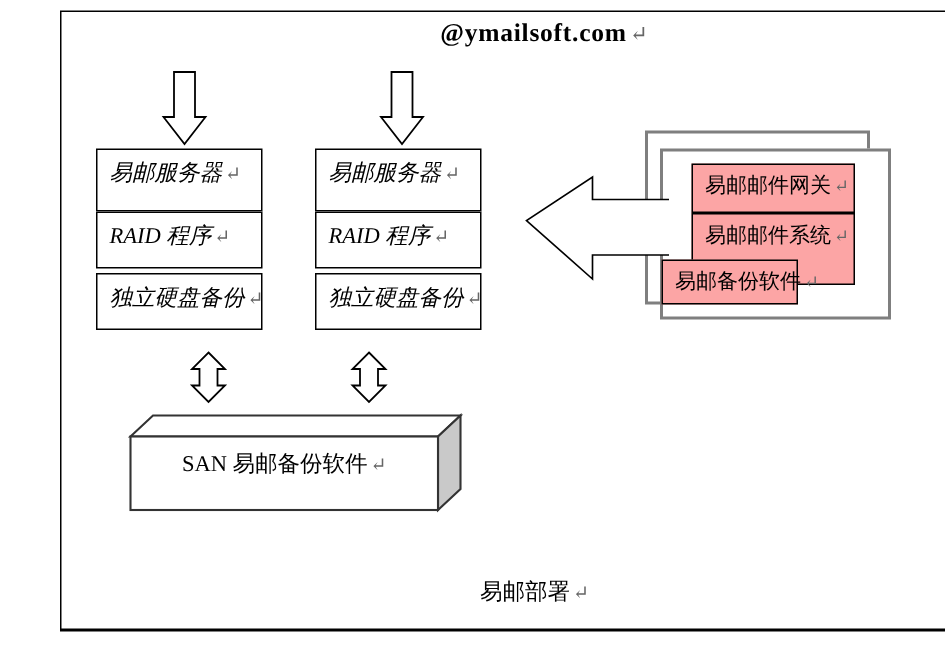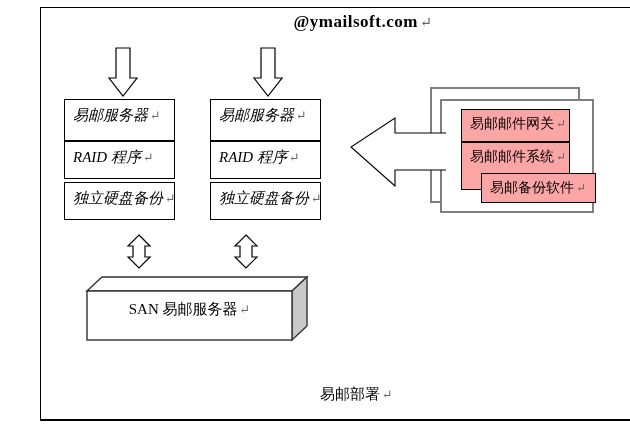--- a/index.html
+++ b/index.html
@@ -67,21 +67,21 @@
   <div class="abs stack-box" style="left:31px;top:99px;width:111px;height:42px;"><span>易邮服务器</span><span class="mark">↵</span></div>
   <div class="abs stack-box" style="left:31px;top:141px;width:111px;height:38px;"><span>RAID 程序</span><span class="mark">↵</span></div>
   <div class="abs stack-box" style="left:31px;top:182px;width:111px;height:38px;"><span>独立硬盘备份</span><span class="mark">↵</span></div>
 
   <div class="abs stack-box" style="left:177px;top:99px;width:111px;height:42px;"><span>易邮服务器</span><span class="mark">↵</span></div>
   <div class="abs stack-box" style="left:177px;top:141px;width:111px;height:38px;"><span>RAID 程序</span><span class="mark">↵</span></div>
   <div class="abs stack-box" style="left:177px;top:182px;width:111px;height:38px;"><span>独立硬盘备份</span><span class="mark">↵</span></div>
 
   <div class="abs inner-box" style="left:428px;top:109px;width:109px;height:33px;"><span>易邮邮件网关</span><span class="mark">↵</span></div>
   <div class="abs inner-box" style="left:428px;top:142px;width:109px;height:48px;"><span>易邮邮件系统</span><span class="mark">↵</span></div>
-  <div class="abs inner-box" style="left:448px;top:173px;width:115px;height:30px;"><span>易邮备份软件</span><span class="mark">↵</span></div>
+  <div class="abs inner-box" style="left:408px;top:173px;width:91px;height:30px;"><span>易邮备份软件</span><span class="mark">↵</span></div>
 
-  <div id="san-label" class="abs"><span>SAN 易邮服务器</span><span class="mark">↵</span></div>
+  <div id="san-label" class="abs"><span>SAN 易邮备份软件</span><span class="mark">↵</span></div>
 
   <div id="caption" class="abs"><span>易邮部署</span><span class="mark">↵</span></div>
 
   <div id="resize-cross" class="abs">+</div>
 
 </div>
 
 </body></html>

